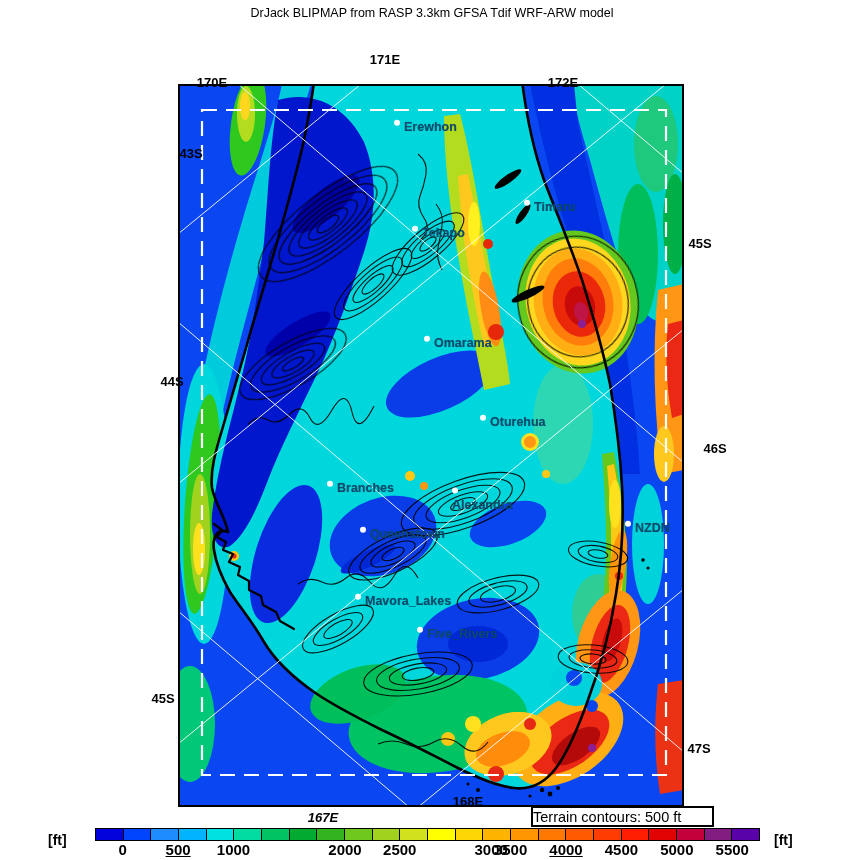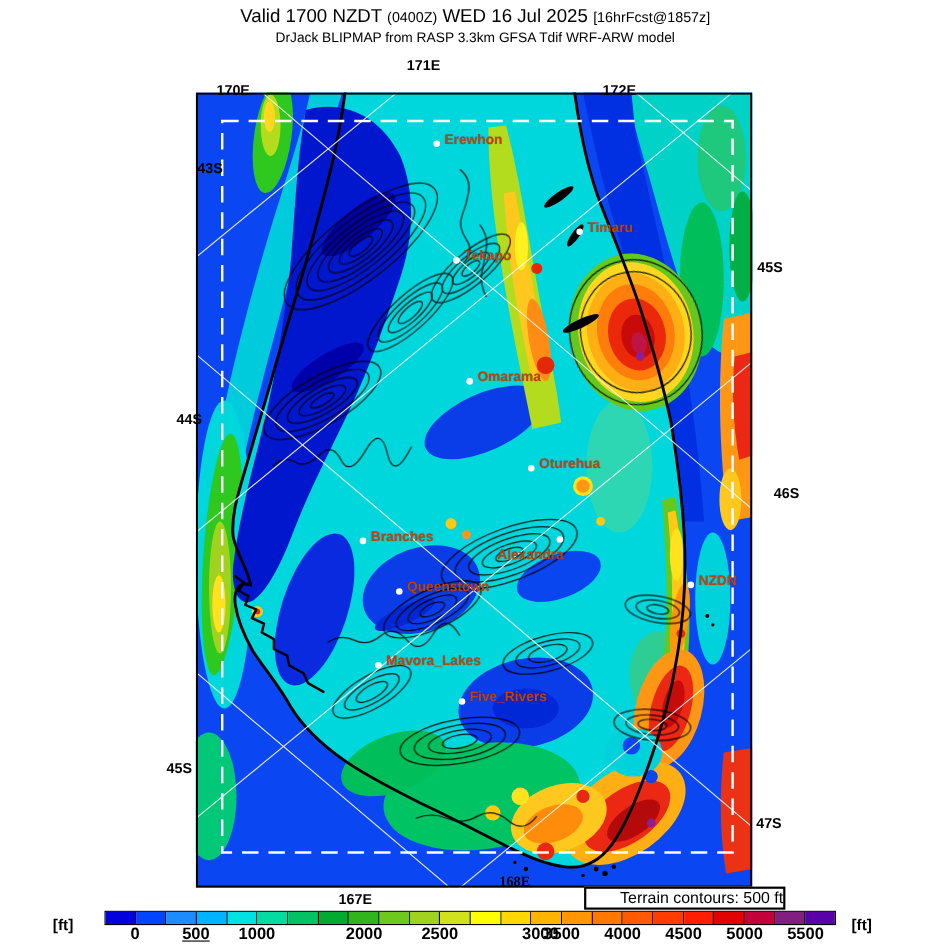--- a/index.html
+++ b/index.html
@@ -11,48 +11,42 @@
   .t1 .t1s{font-size:13.5px;font-weight:bold;}
   .t2{font-size:17px;margin-top:1px;}
   .t2 .sm{font-size:13px;}
   .t3{font-size:12.5px;margin-top:2px;}
 
   
   #map-svg{position:absolute;left:178px;top:84px;width:506px;height:723px;display:block;}
 
   
   #overlay{position:absolute;left:0;top:0;width:850px;height:860px;pointer-events:none;}
-  .city{position:absolute;display:inline-flex;align-items:flex-end;gap:4px;transform:translate(-3px,-52%);
-        color:#c2410c;font-size:12.5px;font-weight:bold;white-space:nowrap;text-shadow:0 0 1px rgba(0,0,0,.35);}
+  .city{position:absolute;display:inline-flex;align-items:flex-start;gap:4px;transform:translate(-3px,-52%);
+        color:#0c4a6e;font-size:12.5px;font-weight:bold;white-space:nowrap;text-shadow:0 0 1px rgba(0,0,0,.35);}
   .city .dot{width:6px;height:6px;border-radius:50%;background:#fff;flex:0 0 auto;}
   .edge{position:absolute;transform:translate(-50%,-50%);color:#000;font-size:13px;font-weight:bold;white-space:nowrap;}
 
   
   .note-box{position:absolute;left:531px;top:806px;width:183px;height:21px;background:#fff;border:2px solid #000;
-            box-sizing:border-box;display:flex;align-items:center;justify-content:flex-end;font-size:14.5px;color:#000;}
+            box-sizing:border-box;display:flex;align-items:center;justify-content:flex-start;font-size:14.5px;color:#000;}
 
   
   #cbar{position:absolute;left:95px;top:828px;width:665px;height:13px;display:flex;border:1px solid #000;box-sizing:border-box;}
   #cbar .seg{flex:1 1 auto;border-right:1px solid #000;}
   #cbar .seg:last-child{border-right:none;}
   .cb-tick{position:absolute;top:841px;transform:translateX(-50%);font-size:15px;font-weight:bold;color:#000;}
   .cb-unit{position:absolute;top:832px;font-size:14px;font-weight:bold;color:#000;}
   #cb-unit-left{left:48px;}
   #cb-unit-right{left:774px;}
 </style>
 </head>
 <body>
 
 <div class="title-block">
-  <div class="t2">
-    <span>Valid 1700 NZDT</span>
-    <span class="sm">(0400Z)</span>
-    <span>WED 16 Jul 2025</span>
-    <span class="sm">[16hrFcst@1857z]</span>
-  </div>
   <div class="t3">DrJack BLIPMAP from RASP 3.3km GFSA Tdif WRF-ARW model</div>
 </div>
 
 <svg id="map-svg" viewBox="0 0 506 723" preserveAspectRatio="none">
 
   <g>
     <rect x="0" y="0" width="506" height="723" fill="#0a47f2"></rect>
 
     <path d="M133,0 C116,56 96,128 76,204 C60,264 44,322 34,384 C26,432 24,462 30,484 L10,484 C6,430 10,372 20,316 C32,252 50,184 68,124 C84,72 98,30 104,0 Z" fill="#00cbdc"></path>
     <ellipse cx="26" cy="420" rx="26" ry="140" fill="#00d7dc"></ellipse>
@@ -300,33 +294,33 @@
       <div>Alexandra</div>
     </div>
     <div class="city" style="left: 363px; top: 534px;">
       <div class="dot"></div>
       <div>Queenstown</div>
     </div>
     <div class="city" style="left: 628px; top: 528px;">
       <div class="dot"></div>
       <div>NZDN</div>
     </div>
-    <div class="city" style="left: 344px; top: 601px;">
+    <div class="city" style="left: 358px; top: 601px;">
       <div class="dot"></div>
       <div>Mavora_Lakes</div>
     </div>
     <div class="city" style="left: 420px; top: 634px;">
       <div class="dot"></div>
       <div>Five_Rivers</div>
     </div>
     <div class="edge" style="left: 212px; top: 82px;">170E</div>
     <div class="edge" style="left: 385px; top: 59px;">171E</div>
     <div class="edge" style="left: 563px; top: 82px;">172E</div>
-    <div class="edge" style="left: 323px; top: 817px;">167E</div>
-    <div class="edge" style="left: 468px; top: 801px; font-family: Liberation Serif, serif;">168E</div>
+    <div class="edge" style="left: 323px; top: 817px; font-style: italic;">167E</div>
+    <div class="edge" style="left: 468px; top: 801px;">168E</div>
     <div class="edge" style="left: 191px; top: 153px;">43S</div>
     <div class="edge" style="left: 172px; top: 381px;">44S</div>
     <div class="edge" style="left: 163px; top: 698px;">45S</div>
     <div class="edge" style="left: 700px; top: 243px;">45S</div>
     <div class="edge" style="left: 715px; top: 448px;">46S</div>
     <div class="edge" style="left: 699px; top: 748px;">47S</div>
   </div>
 
 <div class="note-box">
   <span>Terrain contours: 500 ft</span>
@@ -356,23 +350,23 @@
     <div class="seg" style="background: rgb(225, 2, 2);"></div>
     <div class="seg" style="background: rgb(195, 2, 60);"></div>
     <div class="seg" style="background: rgb(130, 30, 130);"></div>
     <div class="seg" style="background: rgb(90, 2, 170);"></div>
   </div>
 <div id="cb-ticks">
     <div class="cb-tick" style="left: 122.708px;">0</div>
     <div class="cb-tick" style="left: 178.125px; text-decoration: underline;">500</div>
     <div class="cb-tick" style="left: 233.542px;">1000</div>
     <div class="cb-tick" style="left: 288.958px; margin-top: 44px;">1500</div>
-    <div class="cb-tick" style="left: 331px;">2000</div>
+    <div class="cb-tick" style="left: 345px;">2000</div>
     <div class="cb-tick" style="left: 399.792px;">2500</div>
     <div class="cb-tick" style="left: 455.208px; margin-left: 36px;">3000</div>
     <div class="cb-tick" style="left: 510.625px;">3500</div>
-    <div class="cb-tick" style="left: 566.042px;">4000</div>
+    <div class="cb-tick" style="left: 566.042px; text-decoration: underline;">4000</div>
     <div class="cb-tick" style="left: 621.458px;">4500</div>
     <div class="cb-tick" style="left: 676.875px;">5000</div>
     <div class="cb-tick" style="left: 732.292px;">5500</div>
   </div>
 <span class="cb-unit" id="cb-unit-left">[ft]</span>
 <span class="cb-unit" id="cb-unit-right">[ft]</span>
 
 </body></html>

